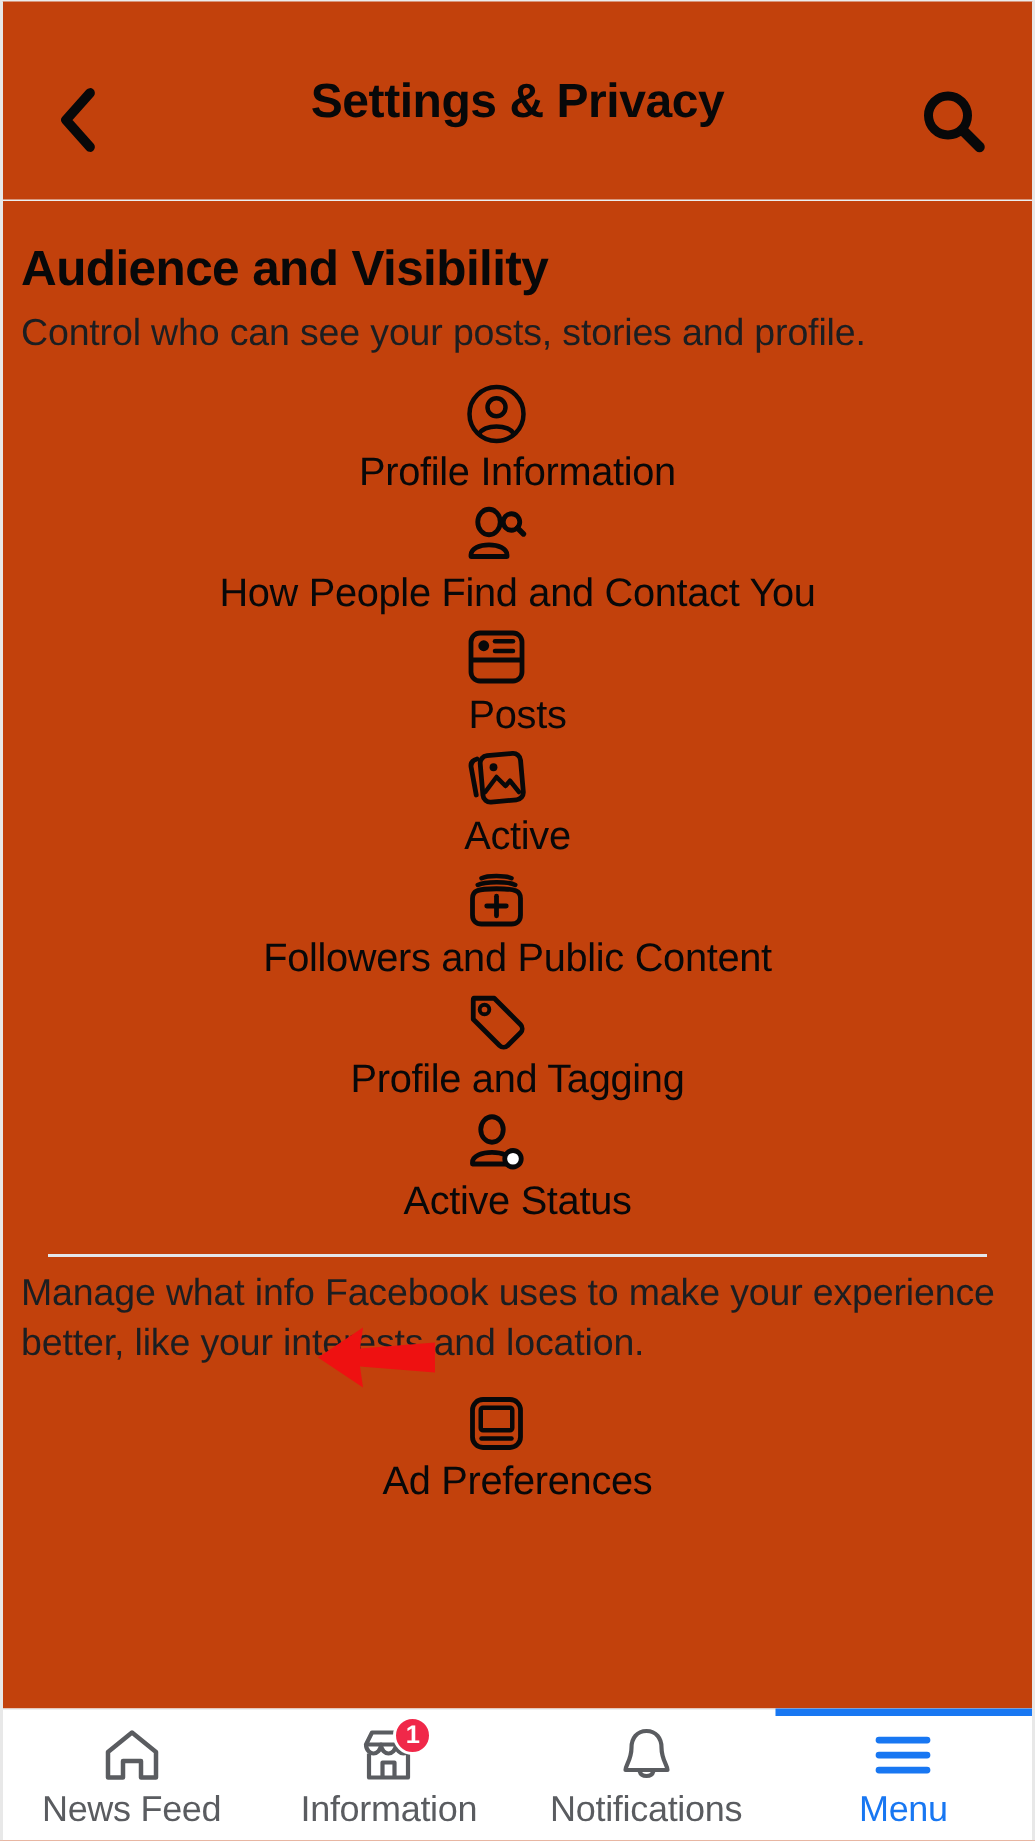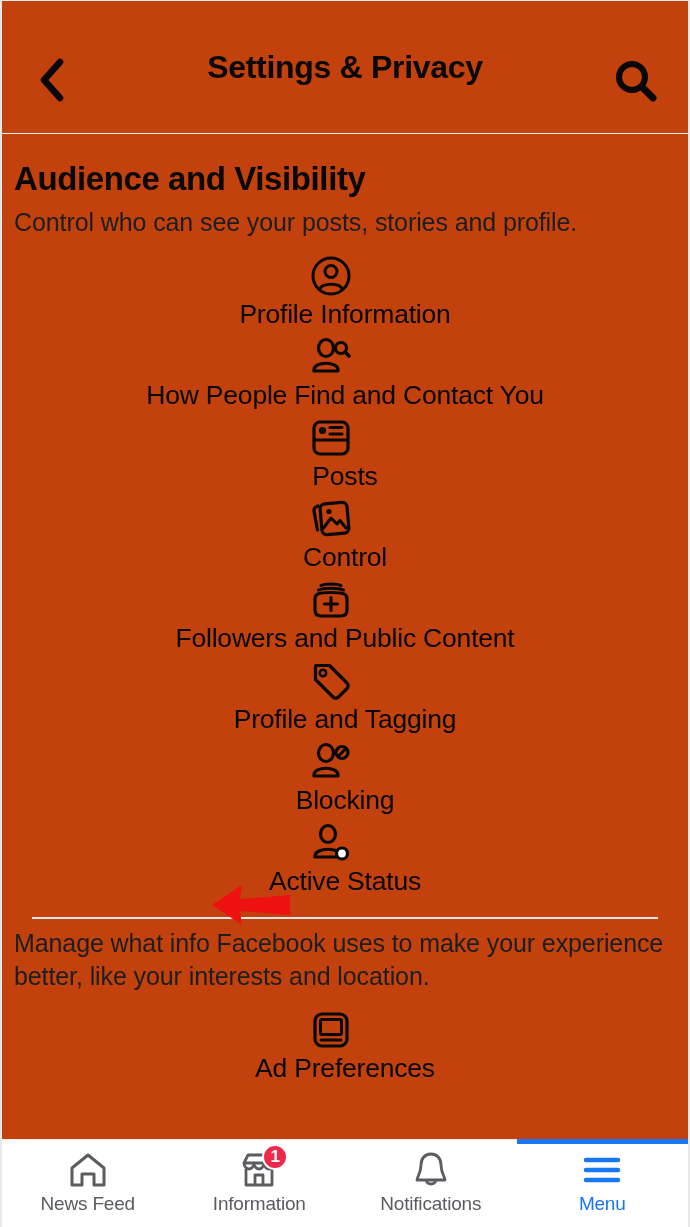--- a/index.html
+++ b/index.html
@@ -156,21 +156,21 @@
   }
   .tab-icon-wrap {
     position: relative;
     width: 44px;
     height: 42px;
     display: flex;
     align-items: center;
     justify-content: center;
   }
   .tab-label {
-    font-size: 19px;
+    font-size: 24px;
     color: #5a5c60;
     margin-top: 2px;
     letter-spacing: -0.2px;
   }
   .tab.active .tab-label {
     color: #1877f2;
   }
   .tab-indicator {
     position: absolute;
     top: -1.5px;
@@ -264,21 +264,21 @@
 
         <div class="list-item">
           <span class="list-icon">
             <svg width="44" height="44" viewBox="0 0 44 44">
               <path d="M9 9 C5.5 10 4.5 12 5.2 15 L8.5 33" fill="none" stroke="#080809" stroke-width="3.2" stroke-linecap="round"></path>
               <rect x="12" y="6" width="27" height="31" rx="5" fill="none" stroke="#080809" stroke-width="3.2" transform="rotate(-5 25.5 21.5)"></rect>
               <circle cx="20" cy="14.5" r="2.6" fill="#080809"></circle>
               <path d="M14.5 31 L22 21 L28 27 L31 23.5 L37 31" fill="none" stroke="#080809" stroke-width="3" stroke-linejoin="round" stroke-linecap="round"></path>
             </svg>
           </span>
-          <span class="list-label">Control</span>
+          <span class="list-label">Active</span>
         </div>
 
         <div class="list-item">
           <span class="list-icon">
             <svg width="44" height="44" viewBox="0 0 44 44">
               <path d="M12 7.5 C16 5.5 28 5.5 32 7.5" fill="none" stroke="#080809" stroke-width="3" stroke-linecap="round"></path>
               <path d="M9.5 12 C14 9.5 30 9.5 34.5 12" fill="none" stroke="#080809" stroke-width="3" stroke-linecap="round"></path>
               <path d="M6 21 C6 16 9 14.5 22 14.5 C35 14.5 38 16 38 21 L38 32 C38 36 35.5 38 32 38 L12 38 C8.5 38 6 36 6 32 Z" fill="none" stroke="#080809" stroke-width="3.2" stroke-linejoin="round"></path>
               <line x1="22" y1="19.5" x2="22" y2="32.5" stroke="#080809" stroke-width="3.2" stroke-linecap="round"></line>
               <line x1="15.5" y1="26" x2="28.5" y2="26" stroke="#080809" stroke-width="3.2" stroke-linecap="round"></line>
@@ -290,31 +290,20 @@
         <div class="list-item">
           <span class="list-icon">
             <svg width="44" height="44" viewBox="0 0 44 44">
               <path d="M7 6.5 L20.5 6.5 L38 24 C39.5 25.5 39.5 28 38 29.5 L29.5 38 C28 39.5 25.5 39.5 24 38 L6.5 20.5 L6.5 8 C6.5 7.2 6.6 6.5 7 6.5 Z" fill="none" stroke="#080809" stroke-width="3.2" stroke-linejoin="round"></path>
               <circle cx="14" cy="14" r="3.2" fill="none" stroke="#080809" stroke-width="2.6"></circle>
             </svg>
           </span>
           <span class="list-label">Profile and Tagging</span>
         </div>
 
-        <div class="list-item">
-          <span class="list-icon">
-            <svg width="44" height="44" viewBox="0 0 44 44">
-              <ellipse cx="17" cy="13" rx="7.5" ry="8.5" fill="none" stroke="#080809" stroke-width="3.2"></ellipse>
-              <path d="M5 35 C5 26 29 26 29 35 L29 36 L5 36 Z" fill="none" stroke="#080809" stroke-width="3.2" stroke-linejoin="round"></path>
-              <circle cx="33" cy="12.5" r="6" fill="none" stroke="#080809" stroke-width="3.2"></circle>
-              <line x1="29.2" y1="16.5" x2="36.8" y2="8.5" stroke="#080809" stroke-width="3" stroke-linecap="round"></line>
-            </svg>
-          </span>
-          <span class="list-label">Blocking</span>
-        </div>
 
         <div class="list-item">
           <span class="list-icon">
             <svg width="44" height="44" viewBox="0 0 44 44">
               <ellipse cx="19" cy="13" rx="7.5" ry="8.5" fill="none" stroke="#080809" stroke-width="3.2"></ellipse>
               <path d="M6 35 C6 26 32 26 32 35 L32 36 L6 36 Z" fill="none" stroke="#080809" stroke-width="3.2" stroke-linejoin="round"></path>
               <circle cx="33" cy="32.5" r="5.5" fill="#ffffff" stroke="#080809" stroke-width="3.2"></circle>
             </svg>
           </span>
           <span class="list-label">Active Status</span>

